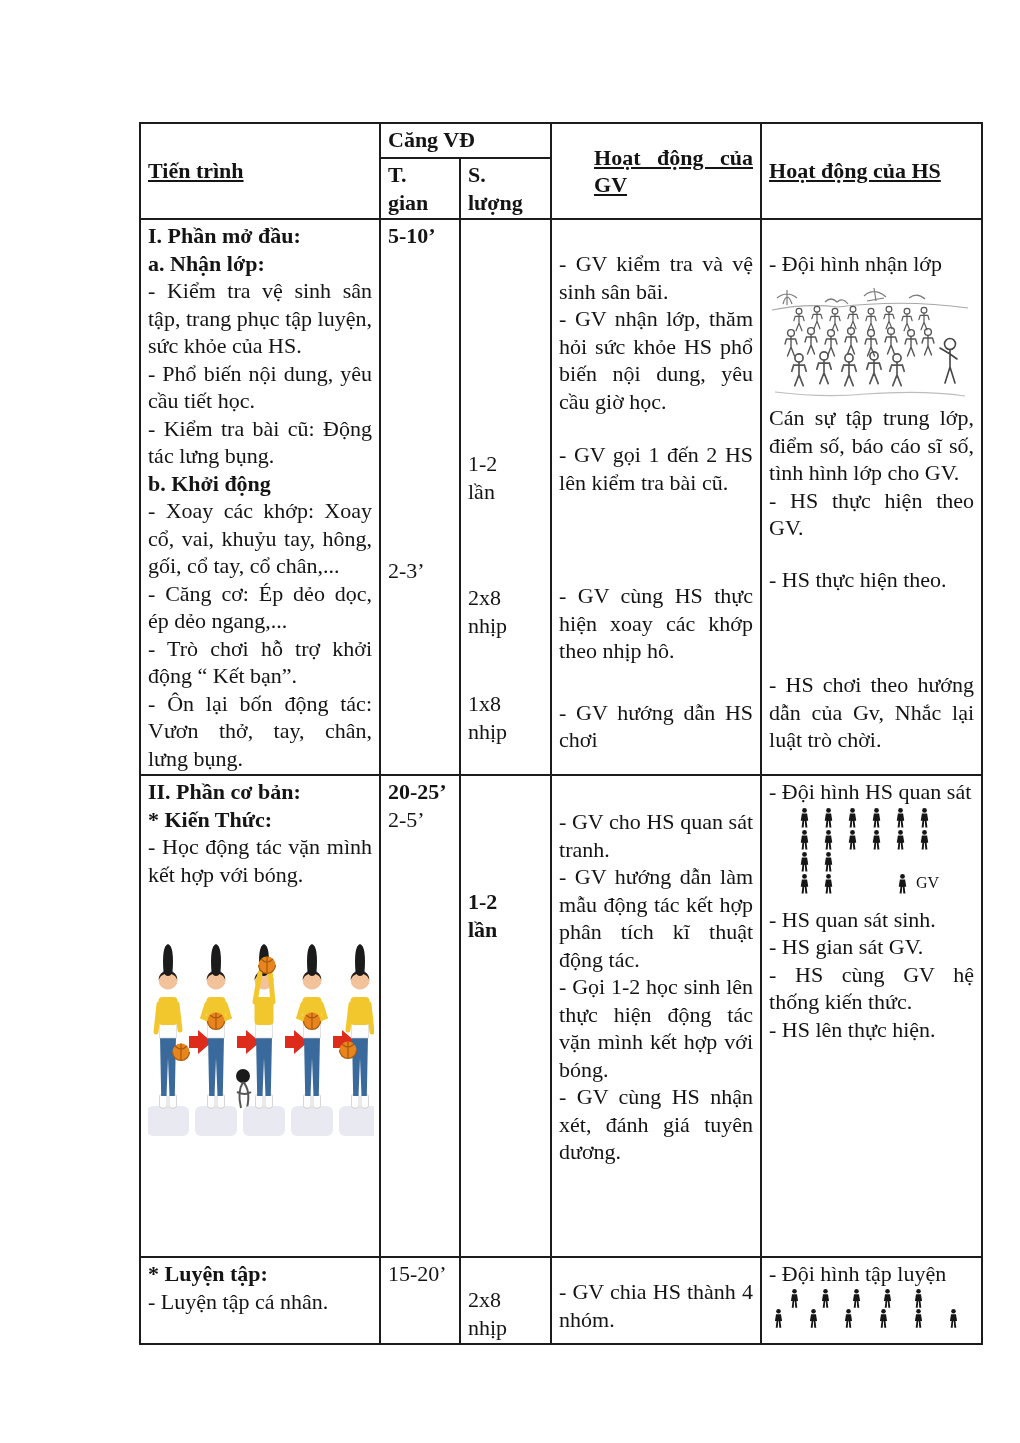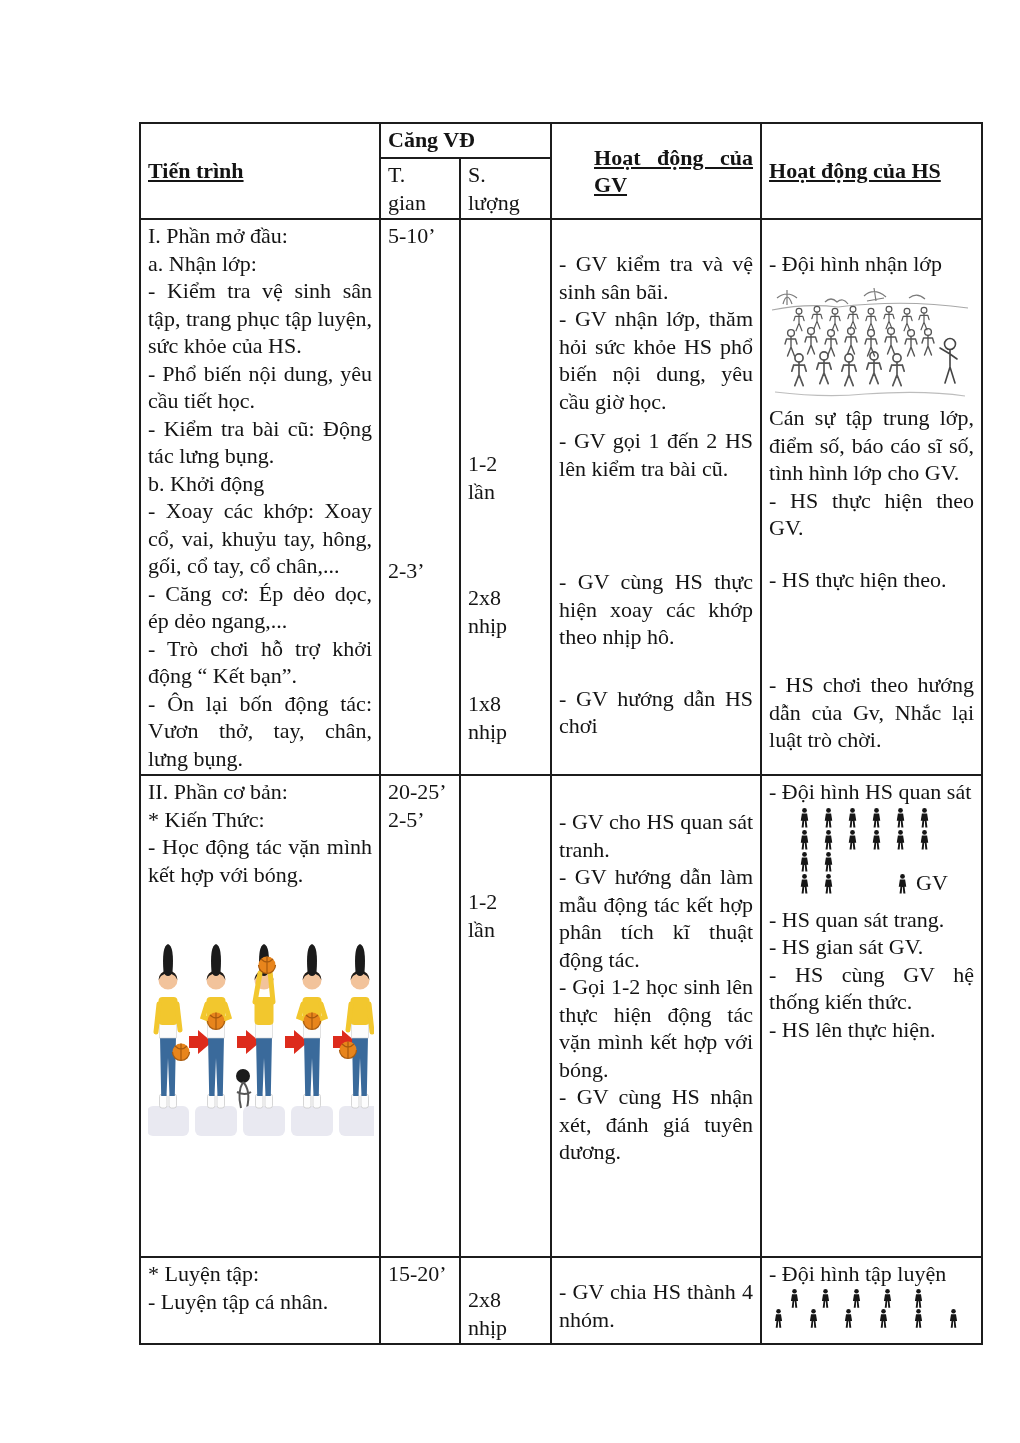--- a/index.html
+++ b/index.html
@@ -18,29 +18,29 @@
   }
   th,td{
     border:2px solid #1c1c1c;vertical-align:top;padding:2px 7px;
     font-size:22px;line-height:27.5px;font-weight:normal;text-align:left;
     overflow:hidden;
   }
   th{font-weight:bold;}
   th.mid{vertical-align:middle;text-decoration:underline;}
   th.just{text-align:justify;padding-left:42px;}
   p{margin:0;text-align:justify;}
-  p.b{font-weight:normal;}
+  p.b{font-weight:bold;}
   p.nj{text-align:left;}
   .amt{max-width:54px;}
   .hdr-t{max-width:42px;}
   .hdr-s{max-width:60px;}
   
   .formation .frow{display:flex;align-items:flex-end;height:22px;gap:13px;margin-left:30px;}
   .pic{width:11px;height:20px;fill:#161616;display:block;}
-  .gvg{display:flex;align-items:flex-end;gap:8px;margin-left:50px;font-size:22px;line-height:22px;}
+  .gvg{display:flex;align-items:flex-end;gap:8px;margin-left:50px;font-size:16px;line-height:22px;}
   .practice .frow{height:20px;gap:20px;margin-left:20px;}
   .practice .frow:nth-child(2){gap:24px;margin-left:4px;}
   .practice .pic{height:19px;}
   .sketch-box{margin-top:2px;}
   .exercise-box{margin-top:36px;}
 </style>
 </head>
 <body>
 
 <div class="page">
@@ -87,21 +87,21 @@
         <p class="nj" style="margin-top:307px">2-3’</p>
       </td>
       <td>
         <p class="nj amt" style="margin-top:228px">1-2 lần</p>
         <p class="nj amt" style="margin-top:79px">2x8 nhịp</p>
         <p class="nj amt" style="margin-top:51px">1x8 nhịp</p>
       </td>
       <td>
         <p style="margin-top:28px">- GV kiểm tra và vệ sinh sân bãi.</p>
         <p>- GV nhận lớp, thăm hỏi sức khỏe HS phổ biến nội dung, yêu cầu giờ học.</p>
-        <p style="margin-top:12px">- GV gọi 1 đến 2 HS lên kiểm tra bài cũ.</p>
+        <p style="margin-top:26px">- GV gọi 1 đến 2 HS lên kiểm tra bài cũ.</p>
         <p style="margin-top:86px">- GV cùng HS thực hiện xoay các khớp theo nhịp hô.</p>
         <p style="margin-top:34px">- GV hướng dẫn HS chơi</p>
       </td>
       <td>
         <p class="nj" style="margin-top:28px">- Đội hình nhận lớp</p>
         <div class="sketch-box">
           
           <svg viewBox="0 0 204 118" width="204" height="118">
             <defs>
               <g id="stu" stroke="#555" fill="none" stroke-width="1.4" stroke-linecap="round">
@@ -307,21 +307,21 @@
                 </svg>
                 <span class="gvg">
                   <svg class="pic" viewBox="0 0 12 26">
                     <circle cx="6" cy="3.2" r="3.1"></circle>
                     <path d="M2.6 7.2 h6.8 l1.5 9.3 h-2.2 l1.1 9 h-2.7 l-.7 -8.6 h-.8 l-.7 8.6 H2.2 l1.1 -9 H1.1 z"></path>
                   </svg>
                   <span>GV</span>
                 </span>
               </div>
             </div>
-        <p class="nj" style="margin-top:12px">- HS quan sát trang.</p>
+        <p class="nj" style="margin-top:12px">- HS quan sát sinh.</p>
         <p class="nj">- HS gian sát GV.</p>
         <p>- HS cùng GV hệ thống kiến thức.</p>
         <p class="nj">- HS lên thực hiện.</p>
       </td>
     </tr>
 
     <tr style="height:78px">
       <td>
         <p class="b">* Luyện tập:</p>
         <p>- Luyện tập cá nhân.</p>

